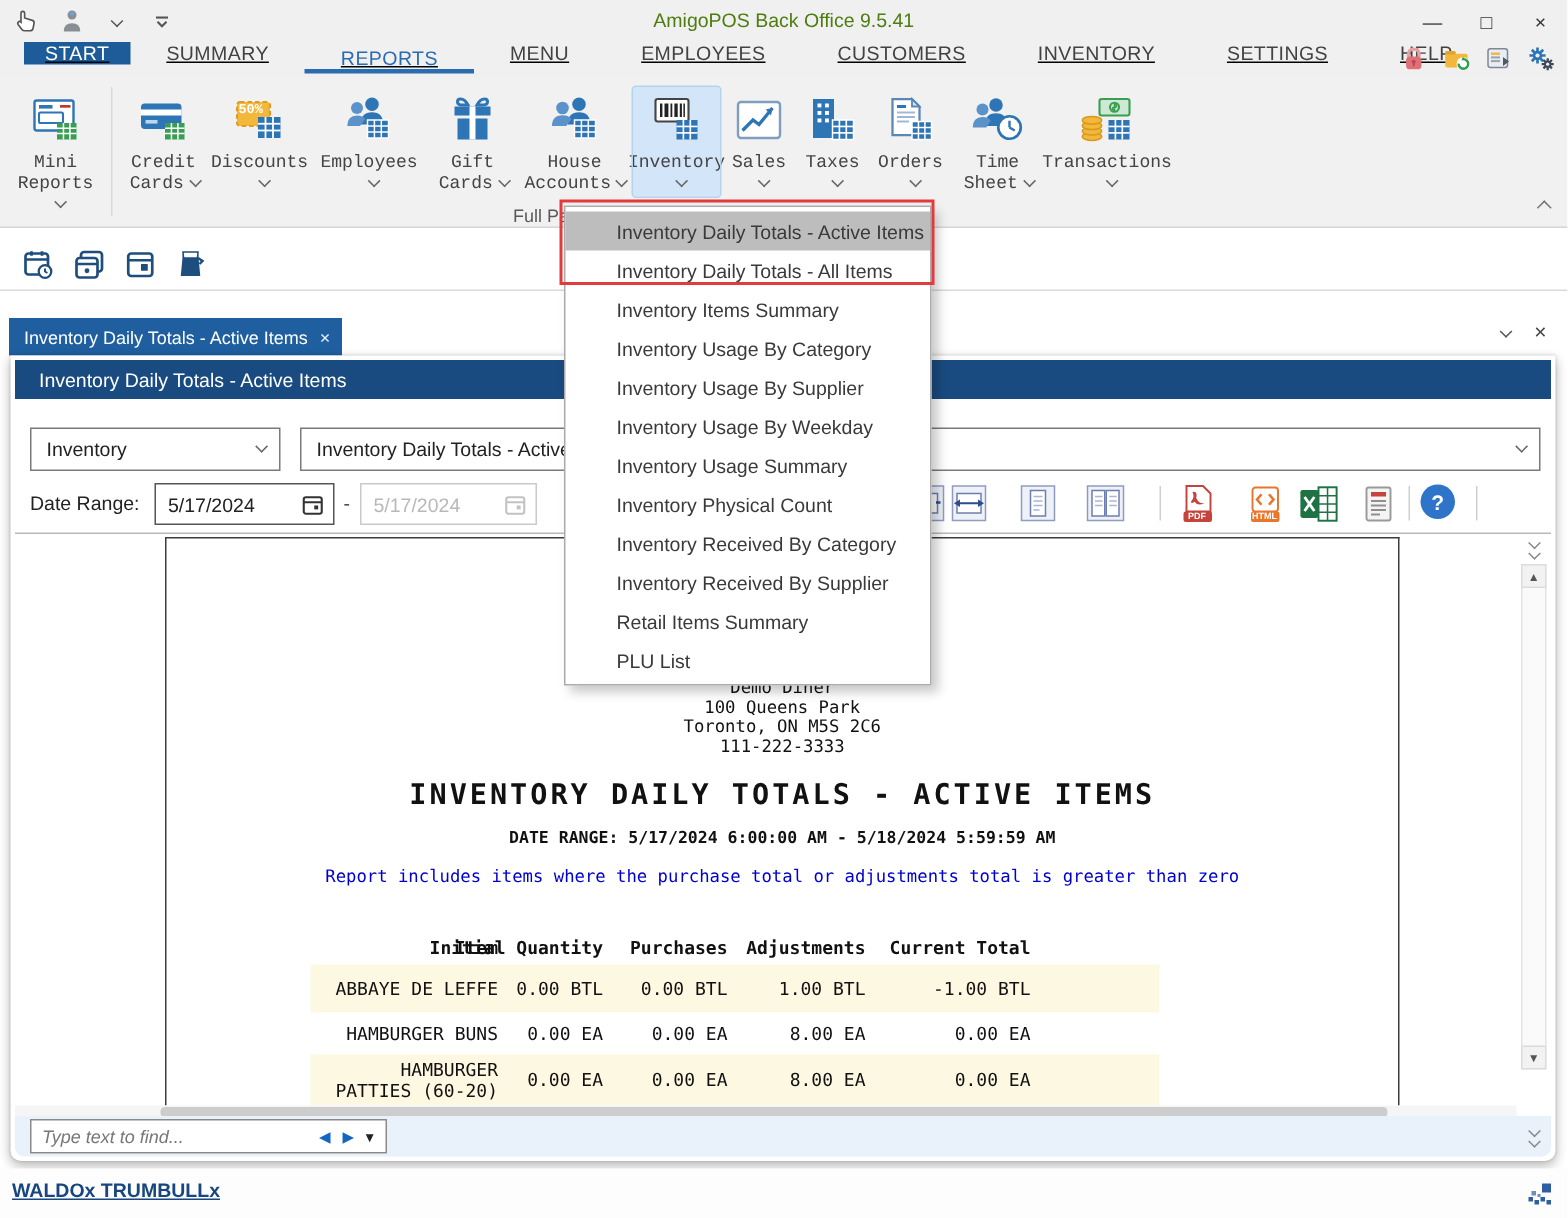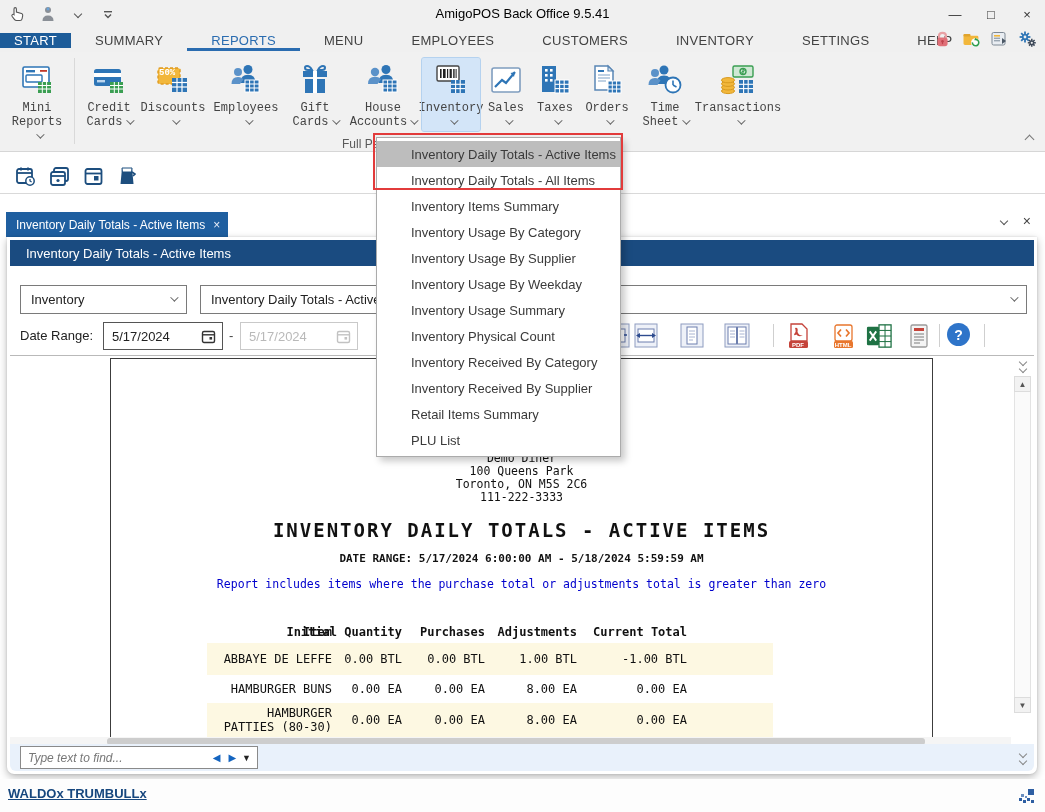--- a/index.html
+++ b/index.html
@@ -4,27 +4,27 @@
 <style>
   * { margin:0; padding:0; box-sizing:border-box; }
   html,body { width:1045px; height:812px; }
   body { font-family:"Liberation Sans", sans-serif; background:#fff; overflow:hidden; }
   .app { position:relative; width:1045px; height:812px; background:#fff; }
 
   
   .titlebar { position:absolute; left:0; top:0; width:1045px; height:28px; background:#f0f0f0; }
   .qat { position:absolute; left:8px; top:4px; display:flex; align-items:center; gap:10px; height:20px; }
   .qat .qicon { display:inline-flex; align-items:center; justify-content:center; width:20px; height:20px; }
-  .win-title { position:absolute; left:0; right:0; top:6px; text-align:center; font-size:13px; color:#000000; }
+  .win-title { position:absolute; left:0; right:0; top:6px; text-align:center; font-size:13px; color:#4d7c0f; }
   .win-controls { position:absolute; right:0; top:0; display:flex; height:28px; }
   .win-btn { width:36px; height:28px; display:flex; align-items:center; justify-content:center; font-size:13px; color:#333; cursor:default; }
 
   
   .menubar { position:absolute; left:0; top:28px; width:1045px; height:24px; background:#f0f0f0; }
-  .menu-tabs { position:absolute; left:0; top:0; display:flex; height:24px; align-items:center; }
+  .menu-tabs { position:absolute; left:16px; top:0; display:flex; height:24px; align-items:flex-start;text-decoration:underline; }
   .mtab { display:flex; align-items:center; padding:0 24px; font-size:13px; color:#424242; letter-spacing:.3px; }
   .mtab.start { background:#1d5c99; color:#fff; padding:0 14px; }
   .mtab.active { color:#2a6cb0; border-bottom:3px solid #2a6cb0; padding-top:3px; }
   .menu-icons { position:absolute; right:8px; top:2px; display:flex; gap:9px; align-items:center; }
   .menu-icons .micon { width:19px; height:19px; display:inline-flex; }
 
   
   .ribbon { position:absolute; left:0; top:52px; width:1045px; height:100px; background:#f1f1f1; border-bottom:1px solid #d6d6d6; }
   .ritems { position:absolute; left:6px; top:6px; display:flex; align-items:flex-start; }
   .ritem { display:flex; flex-direction:column; align-items:center; padding:4px 2px 2px 2px; margin-right:3px; border-radius:2px;font-family:Liberation Mono, monospace; }
@@ -673,21 +673,21 @@
             <span class="v p4">-1.00 BTL</span>
           </div>
           <div class="rrow h2">
             <span class="c1">HAMBURGER BUNS</span>
             <span class="v p1">0.00 EA</span>
             <span class="v p2">0.00 EA</span>
             <span class="v p3">8.00 EA</span>
             <span class="v p4">0.00 EA</span>
           </div>
           <div class="rrow cream h3">
-            <span class="c1">HAMBURGER PATTIES (80-30)</span>
+            <span class="c1">HAMBURGER PATTIES (60-20)</span>
             <span class="v p1">0.00 EA</span>
             <span class="v p2">0.00 EA</span>
             <span class="v p3">8.00 EA</span>
             <span class="v p4">0.00 EA</span>
           </div>
         </div>
       </div>
     </div>
 
     <div class="vscroll">

